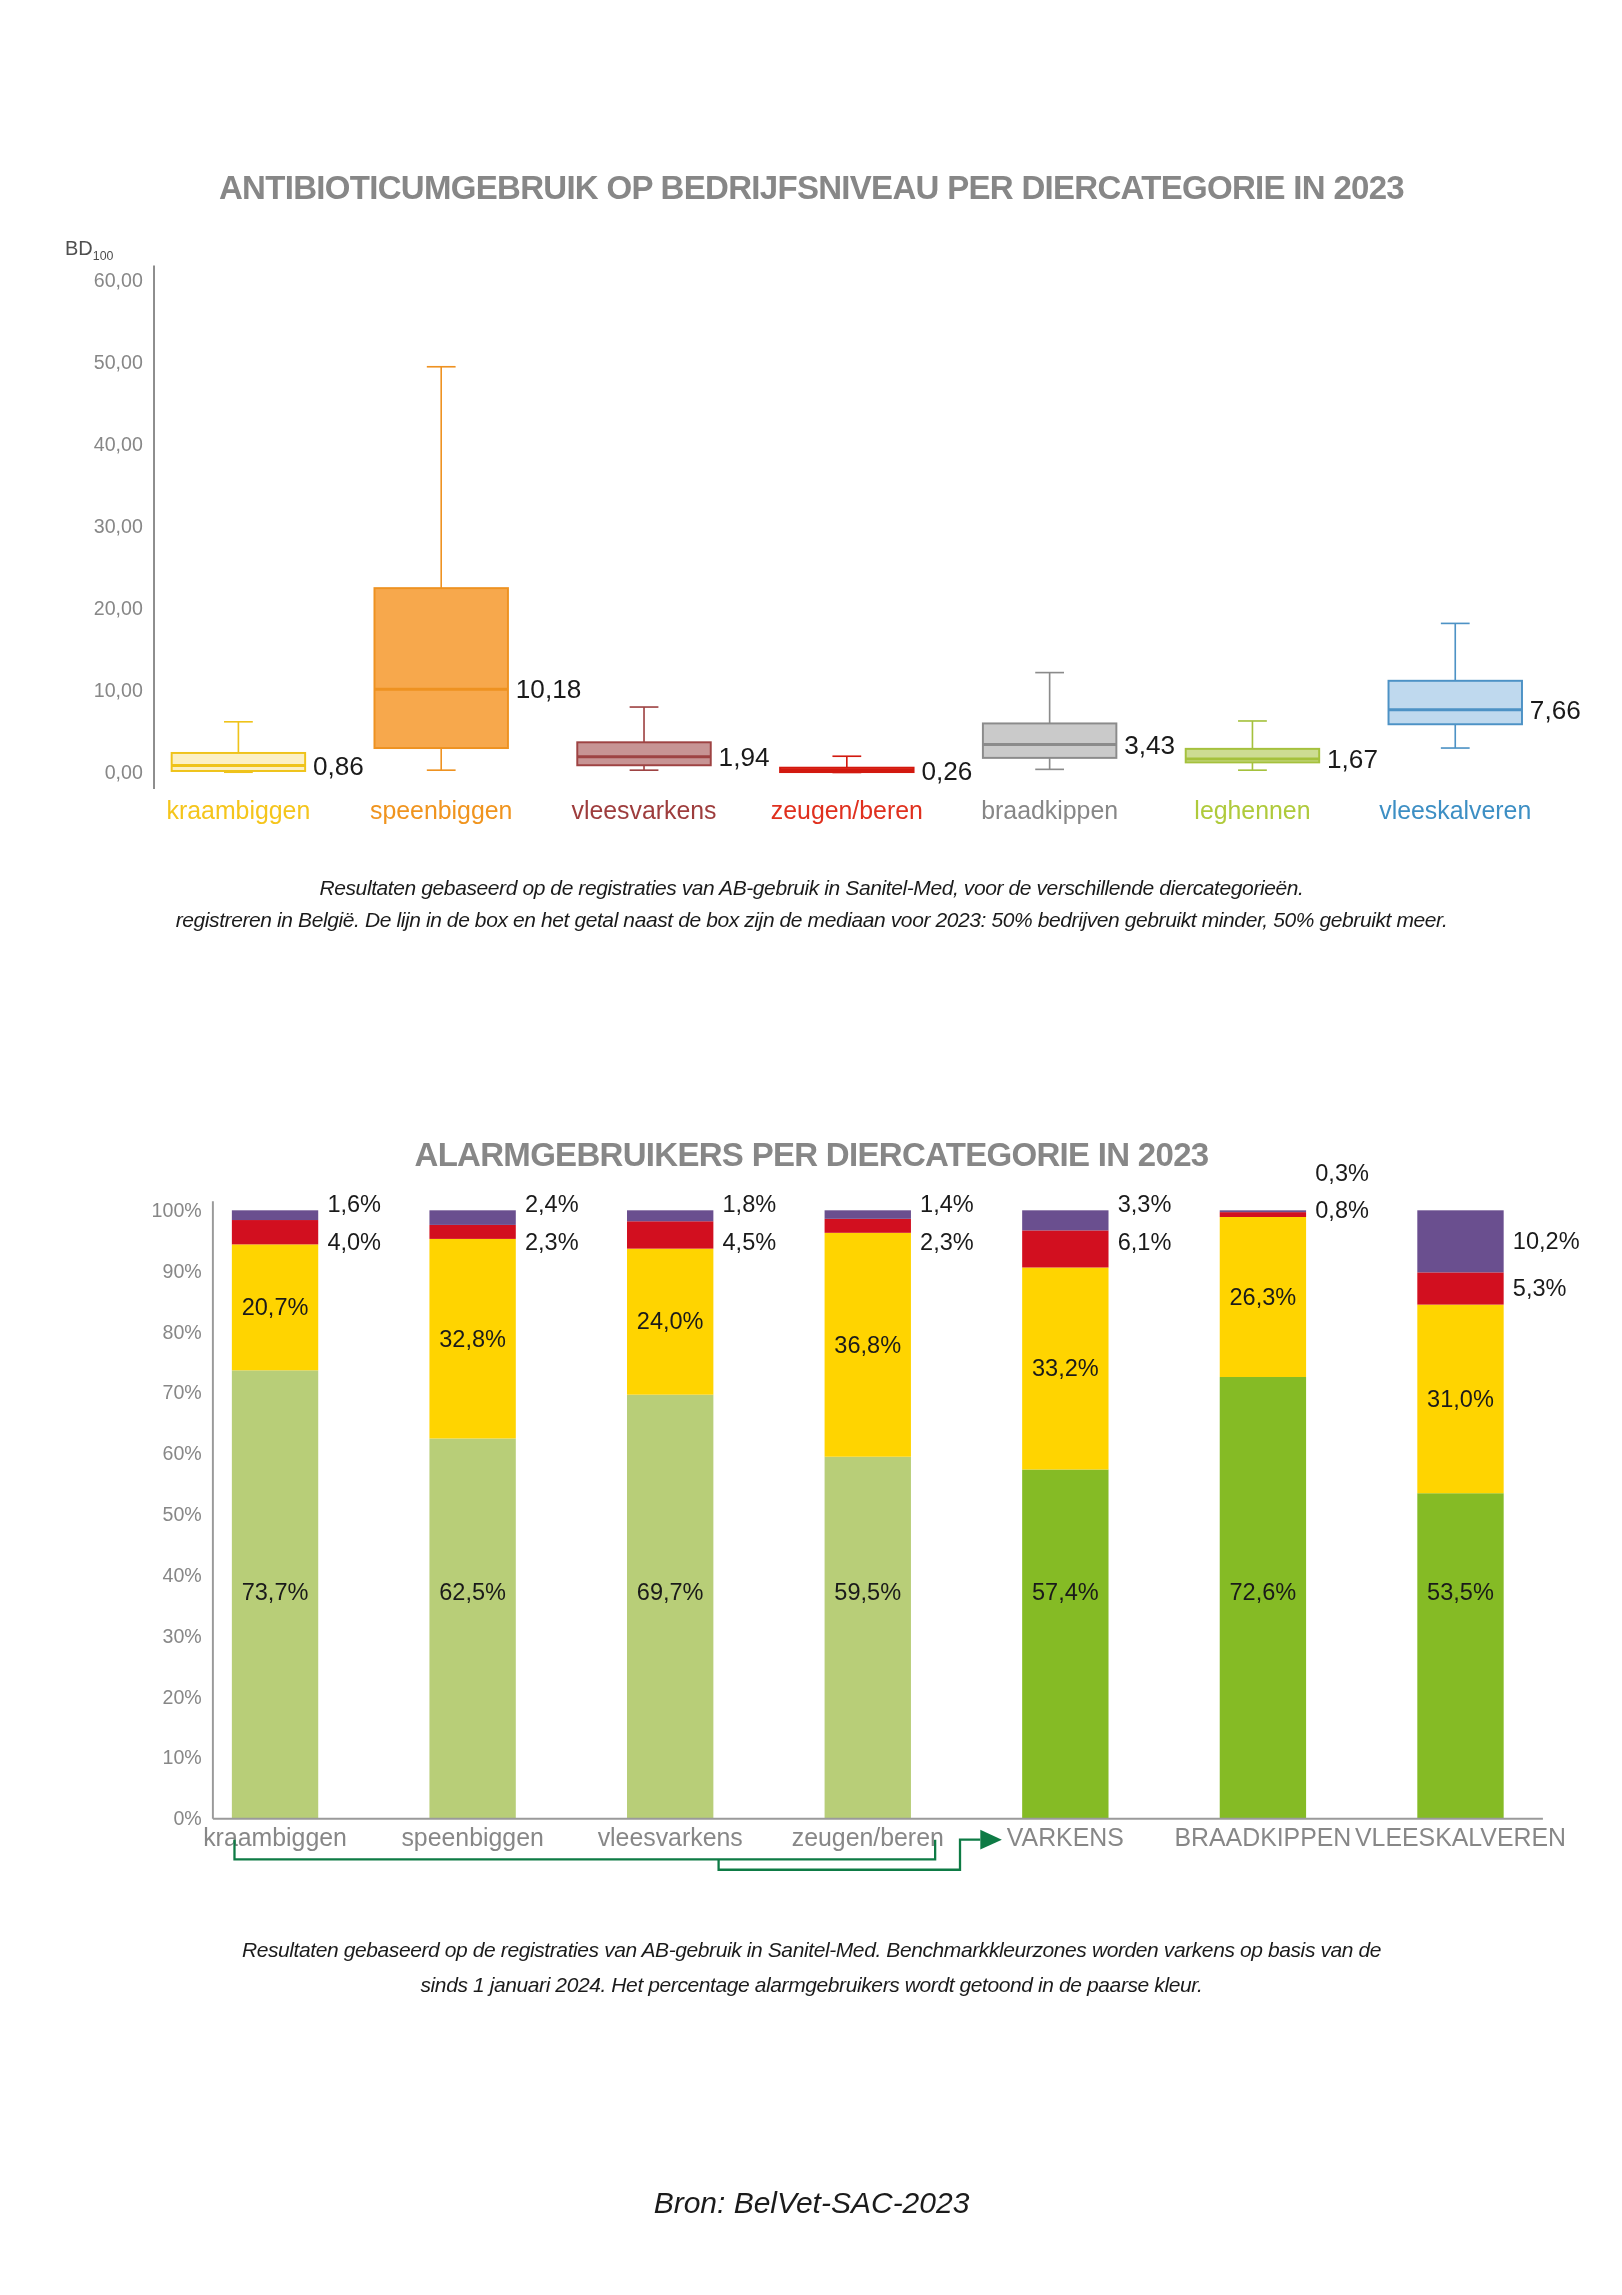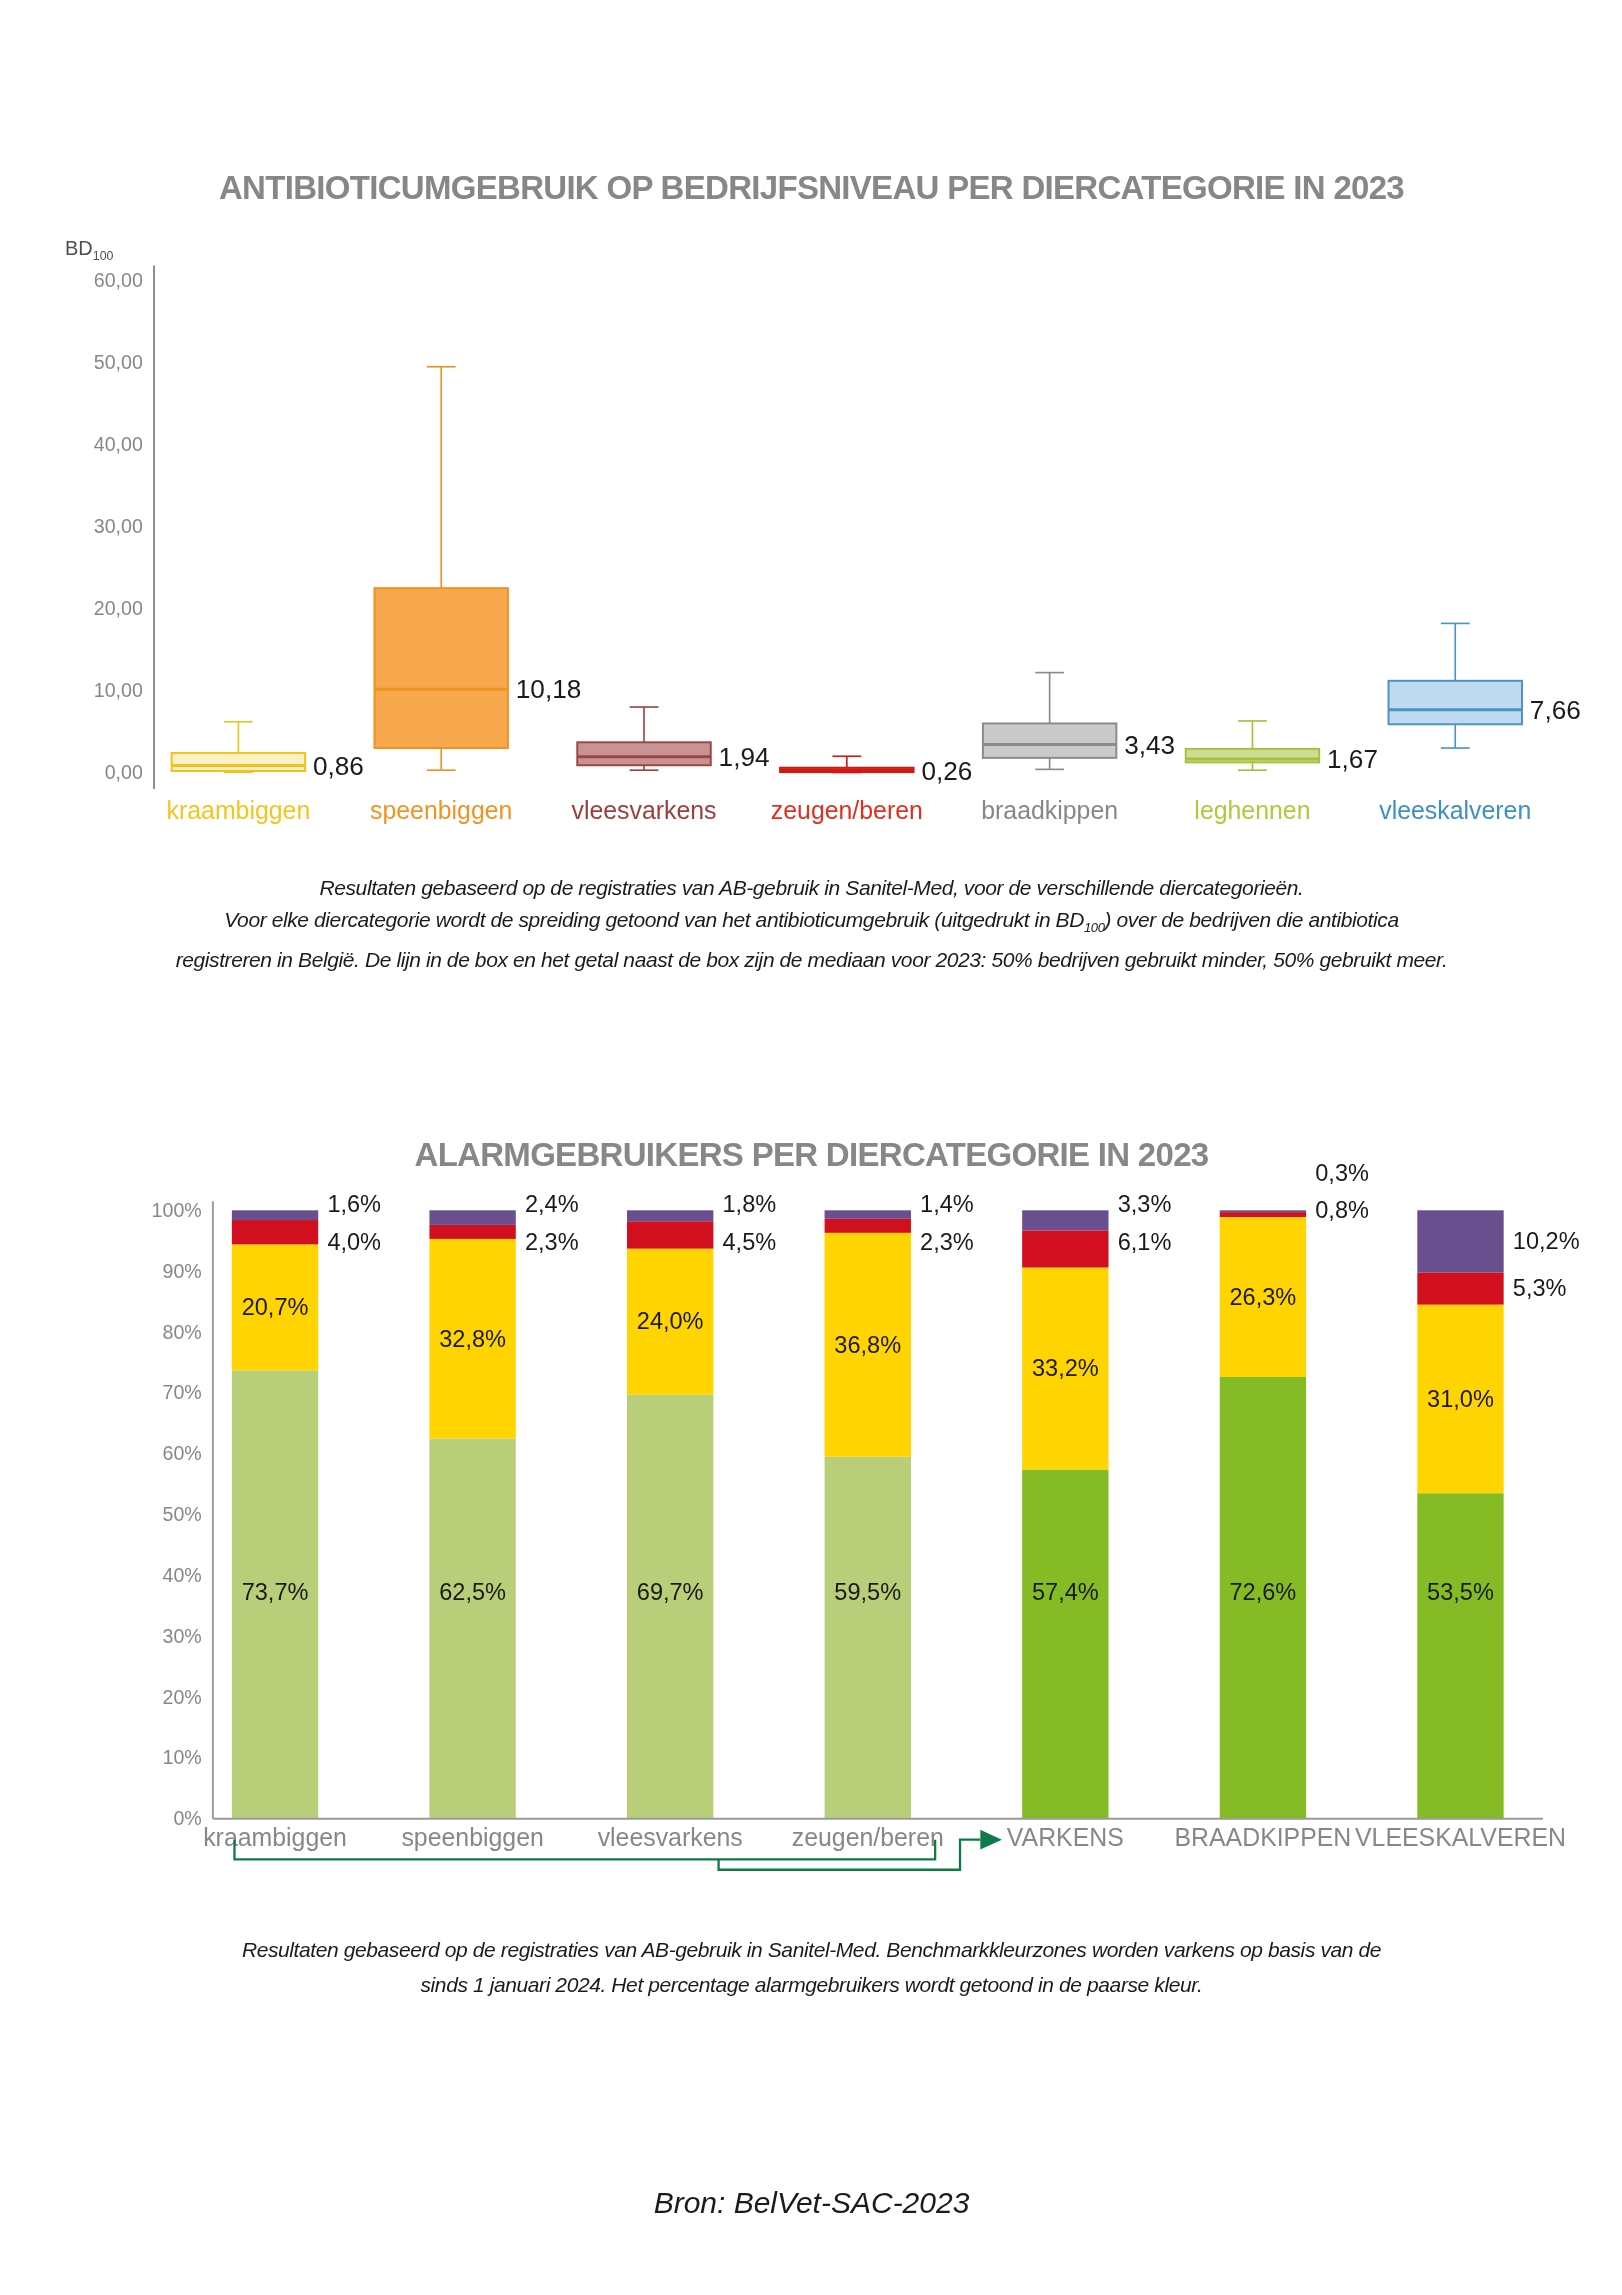--- a/index.html
+++ b/index.html
@@ -243,21 +243,20 @@
         <g>
           <path d="M358 2812 L358 2842 L1429 2842 L1429 2812" fill="none" stroke="#0E7B45" stroke-width="3.5"></path>
           <path d="M1098 2842 L1098 2858 L1467 2858 L1467 2812 L1498 2812" fill="none" stroke="#0E7B45" stroke-width="3.5"></path>
           <polygon points="1498,2797 1531,2812 1498,2827" fill="#0E7B45"></polygon>
         </g>
       </g>
     </svg>
 
   <div id="footnote1" class="footnote">
       <div class="fn-line"><span>Resultaten gebaseerd op de registraties van AB-gebruik in Sanitel-Med, voor de verschillende diercategorieën.</span></div>
-      <div class="fn-line"><span>Voor elke diercategorie wordt de spreiding getoond van het antibioticumgebruik (uitgedrukt in BD</span><sub>100</sub><span>) over de bedrijven die antibiotica</span></div>
       <div class="fn-line"><span>registreren in België. De lijn in de box en het getal naast de box zijn de mediaan voor 2023: 50% bedrijven gebruikt minder, 50% gebruikt meer.</span></div>
     </div>
 
   <div id="title2" class="chart-title">ALARMGEBRUIKERS PER DIERCATEGORIE IN 2023</div>
 
   <div id="footnote2" class="footnote">
       <div class="fn-line"><span>Resultaten gebaseerd op de registraties van AB-gebruik in Sanitel-Med. Benchmarkkleurzones worden varkens op basis van de</span></div>
       <div class="fn-line"><span>sinds 1 januari 2024. Het percentage alarmgebruikers wordt getoond in de paarse kleur.</span></div>
     </div>
 

